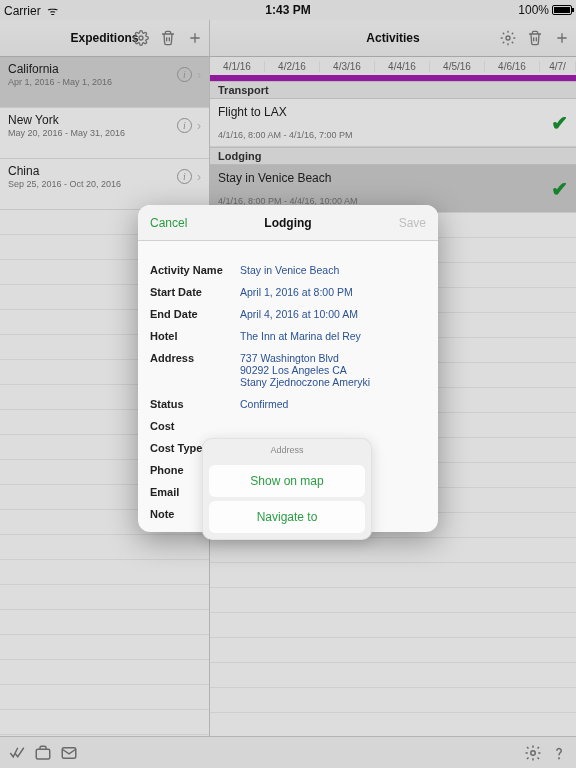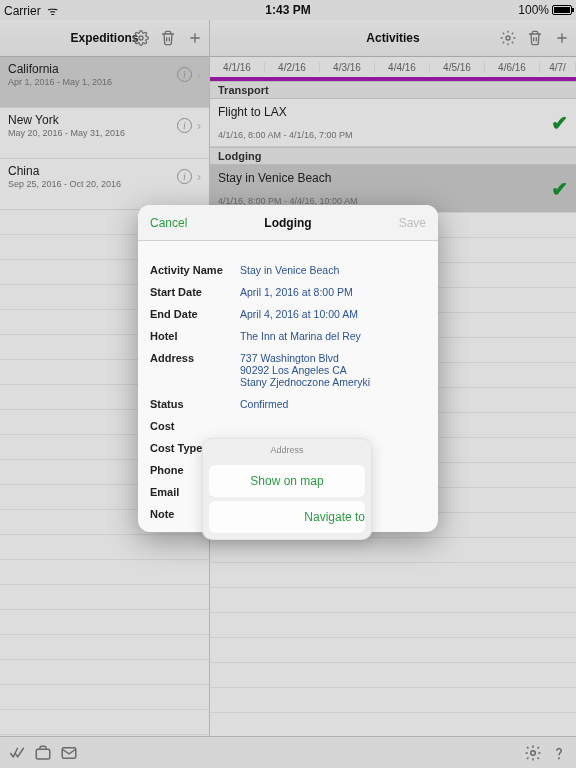--- a/index.html
+++ b/index.html
@@ -29,21 +29,21 @@
   .exped-item.selected { background:#d1d1d1; }
   .exped-name { font-size:12px; color:#222; }
   .exped-dates { font-size:9px; color:#777; }
   .exped-left { display:flex; flex-direction:column; gap:1px; }
   .exped-right { display:flex; align-items:center; gap:5px; color:#9b9b9b;}
   .chevron { font-size:12px; color:#bdbdbd; }
   .info-circle { width:15px; height:15px; border:1px solid #9b9b9b; border-radius:50%; display:inline-flex; align-items:center; justify-content:center; font-style:italic; font-family:Georgia,serif; font-size:10px; }
   .lined { flex:1; background: repeating-linear-gradient(#f6f6f6, #f6f6f6 24px, #e6e6e6 24px, #e6e6e6 25px); }
 
   
-  .dates-strip { height:24px; display:flex; border-bottom:4px solid #a21caf; background:#f2f2f2;align-items:center; }
+  .dates-strip { height:24px; display:flex; border-bottom:6px solid #a21caf; background:#f2f2f2;align-items:center; }
   .date-col { flex:1; min-width:55px; border-right:1px solid #e2e2e2; display:flex; align-items:center; justify-content:center; font-size:10px; color:#666; }
 
   .section-header { background:#e7e7e7; border-top:1px solid #cfcfcf; border-bottom:1px solid #cfcfcf; padding:2px 8px; font-size:11px; font-weight:600; color:#333; }
   .activity-item { padding:6px 8px; border-bottom:1px solid #e0e0e0; display:flex; justify-content:space-between; align-items:center;}
   .activity-item.selected { background:#c9c9c9; }
   .activity-name { font-size:12px; color:#222; }
   .activity-dates { font-size:9px; color:#777; }
   .groupv { display:flex; flex-direction:column; gap:11px;}
   .check { color:#1a9131; font-size:20px; font-weight:bold;}
 
@@ -63,21 +63,21 @@
   .modal-save { color:#bfbfbf; font-size:12px; }
   .form { padding-top:18px; }
   .row { display:flex; align-items:flex-start; padding:5px 12px; border-bottom:0; }
   .row-label { width:90px; font-size:11px; font-weight:600; color:#222;}
   .row-value { flex:1; font-size:10.5px; color:#2a5295; }
 
   
   .popover { position:absolute; left:202px; top:438px; width:170px; background:#efefef; border-radius:10px; box-shadow:0 3px 14px rgba(0,0,0,0.15); z-index:20; overflow:hidden; border:1px solid rgba(0,0,0,0.05);}
   .popover-title { text-align:center; font-size:9px; color:#888; padding:6px 0;}
   .popover-item { background:#fdfdfd; margin:4px 6px; border-radius:6px; text-align:center; padding:9px 0; font-size:12px; color:#2a9d42; }
-  .popover-item:last-child { margin-bottom:6px;text-align:right;}
+  .popover-item:last-child { margin-bottom:6px;}
 
   svg { display:block; }
 </style>
 </head>
 <body>
 
 <div class="statusbar">
   <div class="sb-left">
     <span>Carrier</span>
     <span>&nbsp;ᯤ</span>

